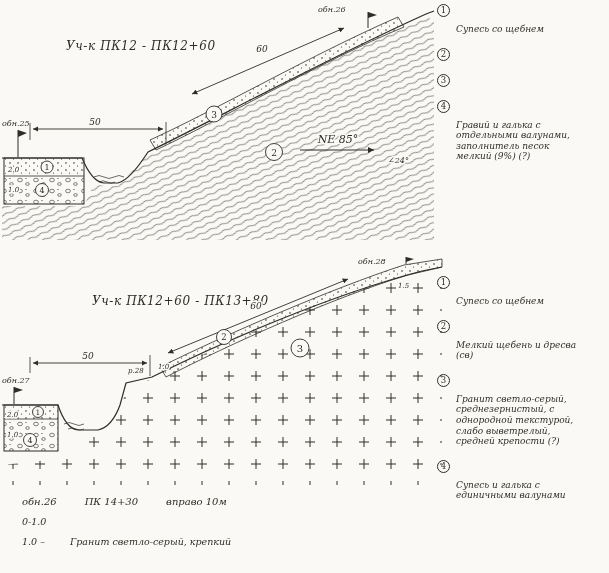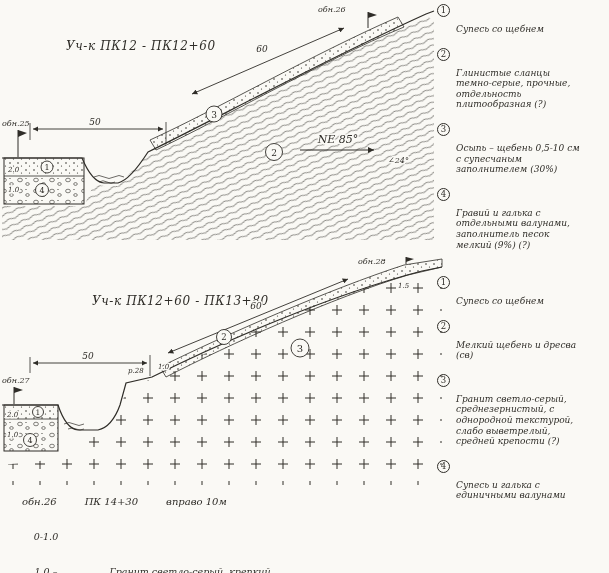--- a/index.html
+++ b/index.html
@@ -48,21 +48,21 @@
   .ltext {
     font-style:italic;
     font-size:9px;
     line-height:1.18;
     width:128px;
     margin-top:20px;
   }
 
   .notes { position:absolute; left:22px; top:496px; width:340px; }
   .notes-header { display:flex; gap:28px; font-style:italic; font-size:10px; }
-  .note-row { display:flex; margin-top:24px; font-style:italic; font-size:9.5px; line-height:1.2;text-align:center; }
+  .note-row { display:flex; margin-top:9px; font-style:italic; font-size:9.5px; line-height:1.2; }
   .note-depth { flex:0 0 48px; }
   .note-text { width:240px; }
 </style>
 </head>
 <body>
 
 <div class="sheet">
 
   <div class="sec-title t1">Уч-к  ПК12 - ПК12+60</div>
 
@@ -143,25 +143,23 @@
     <text class="halo" x="388" y="163" font-size="8">∠24°</text>
   </svg>
 
   <div class="legend l1">
     <div class="legend-item">
       <span class="lnum">1</span>
       <span class="ltext">Супесь со щебнем</span>
     </div>
     <div class="legend-item">
       <span class="lnum">2</span>
-      <span class="ltext">Глинистые сланцы темно-серые, прочные, отдельность плитообразная (?)</span>
     </div>
     <div class="legend-item">
       <span class="lnum">3</span>
-      <span class="ltext">Осыпь – щебень 0,5-10 см с супесчаным заполнителем (30%)</span>
     </div>
     <div class="legend-item">
       <span class="lnum">4</span>
       <span class="ltext">Гравий и галька с отдельными валунами, заполнитель песок мелкий (9%) (?)</span>
     </div>
   </div>
 
   <div class="sec-title t2">Уч-к  ПК12+60 - ПК13+80</div>
 
   <svg id="svg2" class="draw" viewBox="0 0 445 235" width="445" height="235">

